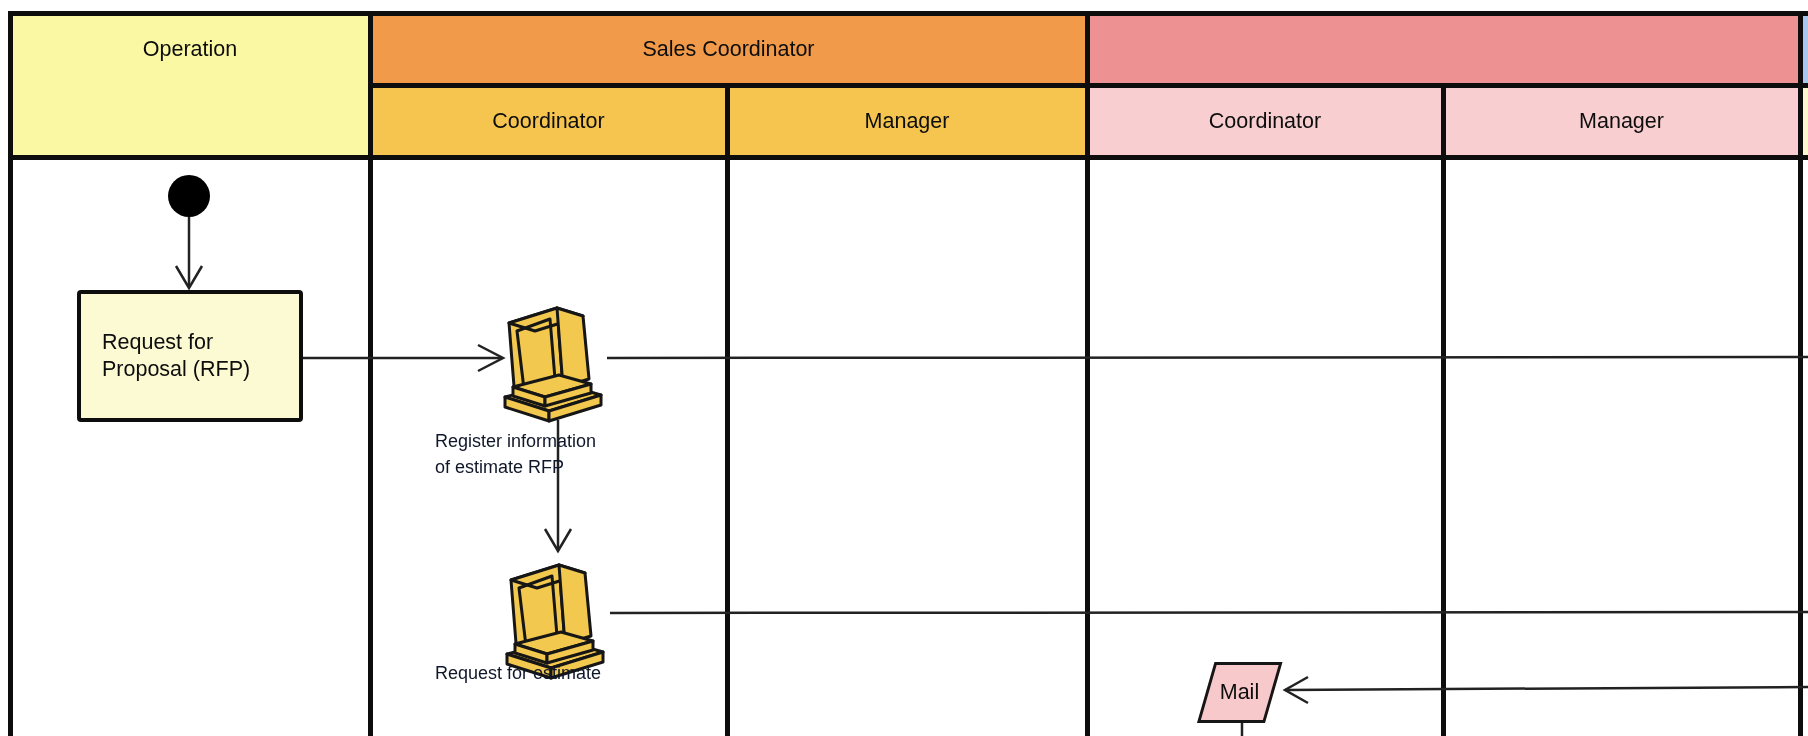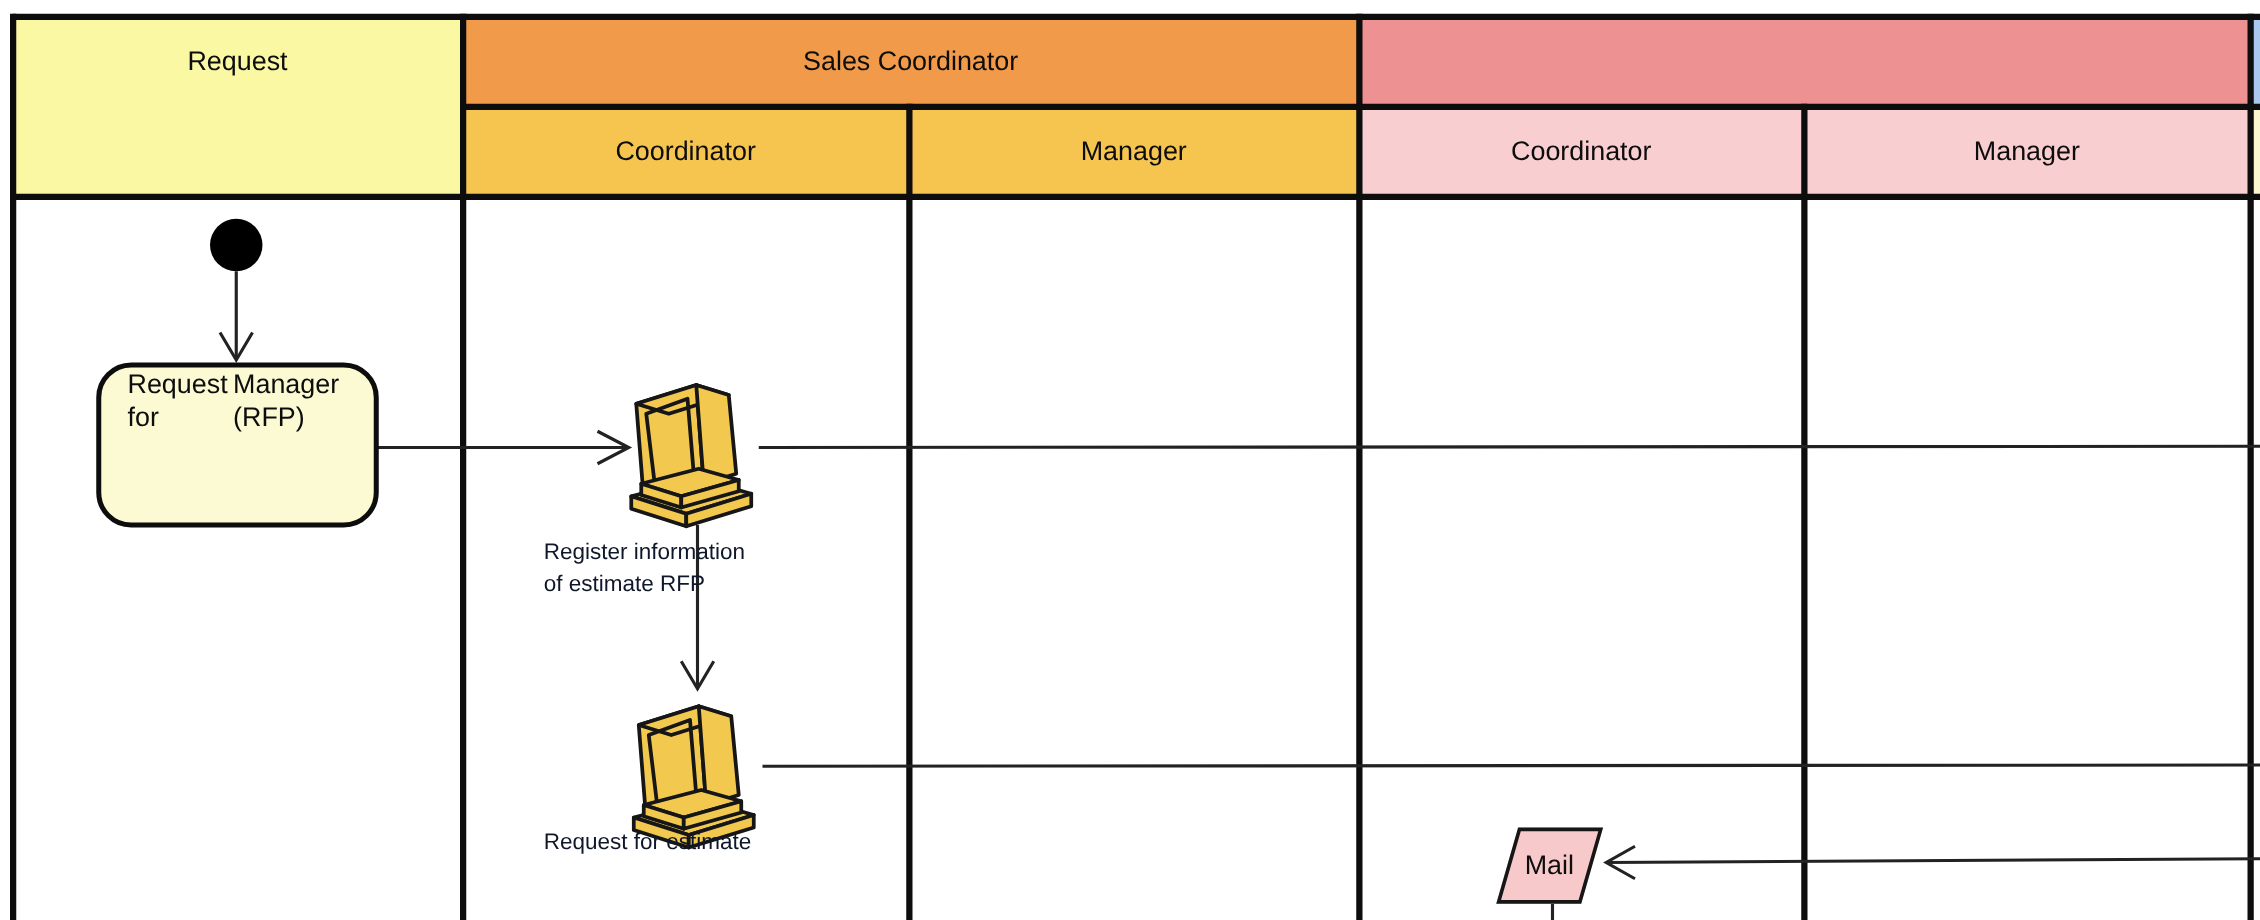--- a/index.html
+++ b/index.html
@@ -24,22 +24,22 @@
   .gl-v{width:5px;}
   
   .hlabel{position:absolute;display:flex;align-items:center;justify-content:center;
     font-size:21.5px;color:#0d0d0d;}
   
   svg.connectors{position:absolute;left:0;top:0;z-index:3;}
   
   .node{z-index:4;}
   .rfp-box{
     position:absolute;left:77px;top:290px;width:226px;height:132px;box-sizing:border-box;
-    background:#FCFAD2;border:4px solid #0d0d0d;border-radius:28px;
-    display:flex;flex-direction:row;justify-content:center;
+    background:#FCFAD2;border:4px solid #0d0d0d;border-radius:4px;
+    display:flex;flex-direction:column;justify-content:center;
     padding-left:21px;font-size:21.5px;line-height:27px;
   }
   .pc-icon{position:absolute;width:105px;height:132px;}
   .pc-icon-1{left:503px;top:293px;}
   .pc-icon-2{left:505px;top:550px;}
   .node-label{
     position:absolute;font-size:18px;line-height:26px;color:#0f172a;white-space:nowrap;
   }
   .label-register{left:435px;top:428px;}
   .label-estimate{left:435px;top:660px;}
@@ -69,21 +69,21 @@
   <div class="gl gl-h" style="left:10px;top:11px;width:1798px;"></div>
   <div class="gl gl-h" style="left:370px;top:83px;width:1438px;"></div>
   <div class="gl gl-h" style="left:10px;top:155px;width:1798px;"></div>
   <div class="gl gl-v" style="left:8px;top:11px;height:725px;"></div>
   <div class="gl gl-v" style="left:368px;top:11px;height:725px;"></div>
   <div class="gl gl-v" style="left:725px;top:83px;height:653px;"></div>
   <div class="gl gl-v" style="left:1085px;top:11px;height:725px;"></div>
   <div class="gl gl-v" style="left:1441px;top:83px;height:653px;"></div>
   <div class="gl gl-v" style="left:1798px;top:11px;height:725px;"></div>
 
-  <div class="hlabel" style="left:10px;top:13px;width:360px;height:72px;">Request</div>
+  <div class="hlabel" style="left:10px;top:13px;width:360px;height:72px;">Operation</div>
   <div class="hlabel" style="left:370px;top:13px;width:717px;height:72px;">Sales Coordinator</div>
   <div class="hlabel" style="left:370px;top:85px;width:357px;height:72px;">Coordinator</div>
   <div class="hlabel" style="left:727px;top:85px;width:360px;height:72px;">Manager</div>
   <div class="hlabel" style="left:1087px;top:85px;width:356px;height:72px;">Coordinator</div>
   <div class="hlabel" style="left:1443px;top:85px;width:357px;height:72px;">Manager</div>
 
   <svg class="connectors" width="1808" height="736" viewBox="0 0 1808 736">
 
     <circle cx="189" cy="196" r="21" fill="#000000"></circle>
 
@@ -129,21 +129,21 @@
 
         <polygon points="10,94 56,82 88,91 42,104"></polygon>
         <polygon points="10,94 42,104 42,113 10,103"></polygon>
         <polygon points="42,104 88,91 88,100 42,113"></polygon>
       </g>
     </defs>
   </svg>
 
   <div class="rfp-box node">
     <span>Request for</span>
-    <span>Manager (RFP)</span>
+    <span>Proposal (RFP)</span>
   </div>
 
   <svg class="pc-icon pc-icon-1 node" viewBox="0 0 105 132">
     <use href="#pc-sym"></use>
   </svg>
   <div class="node-label label-register node">
     <div>Register information</div>
     <div>of estimate RFP</div>
   </div>
 

